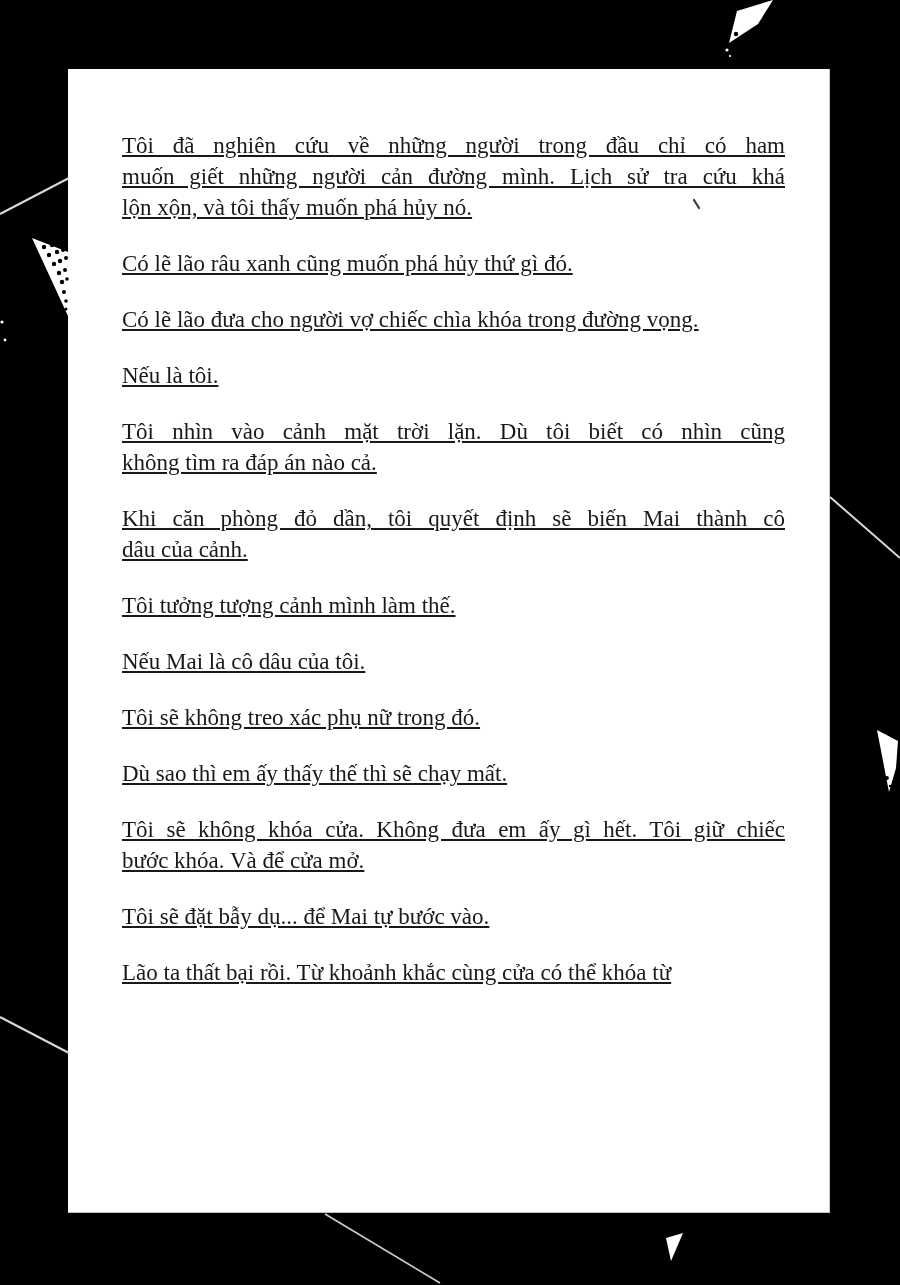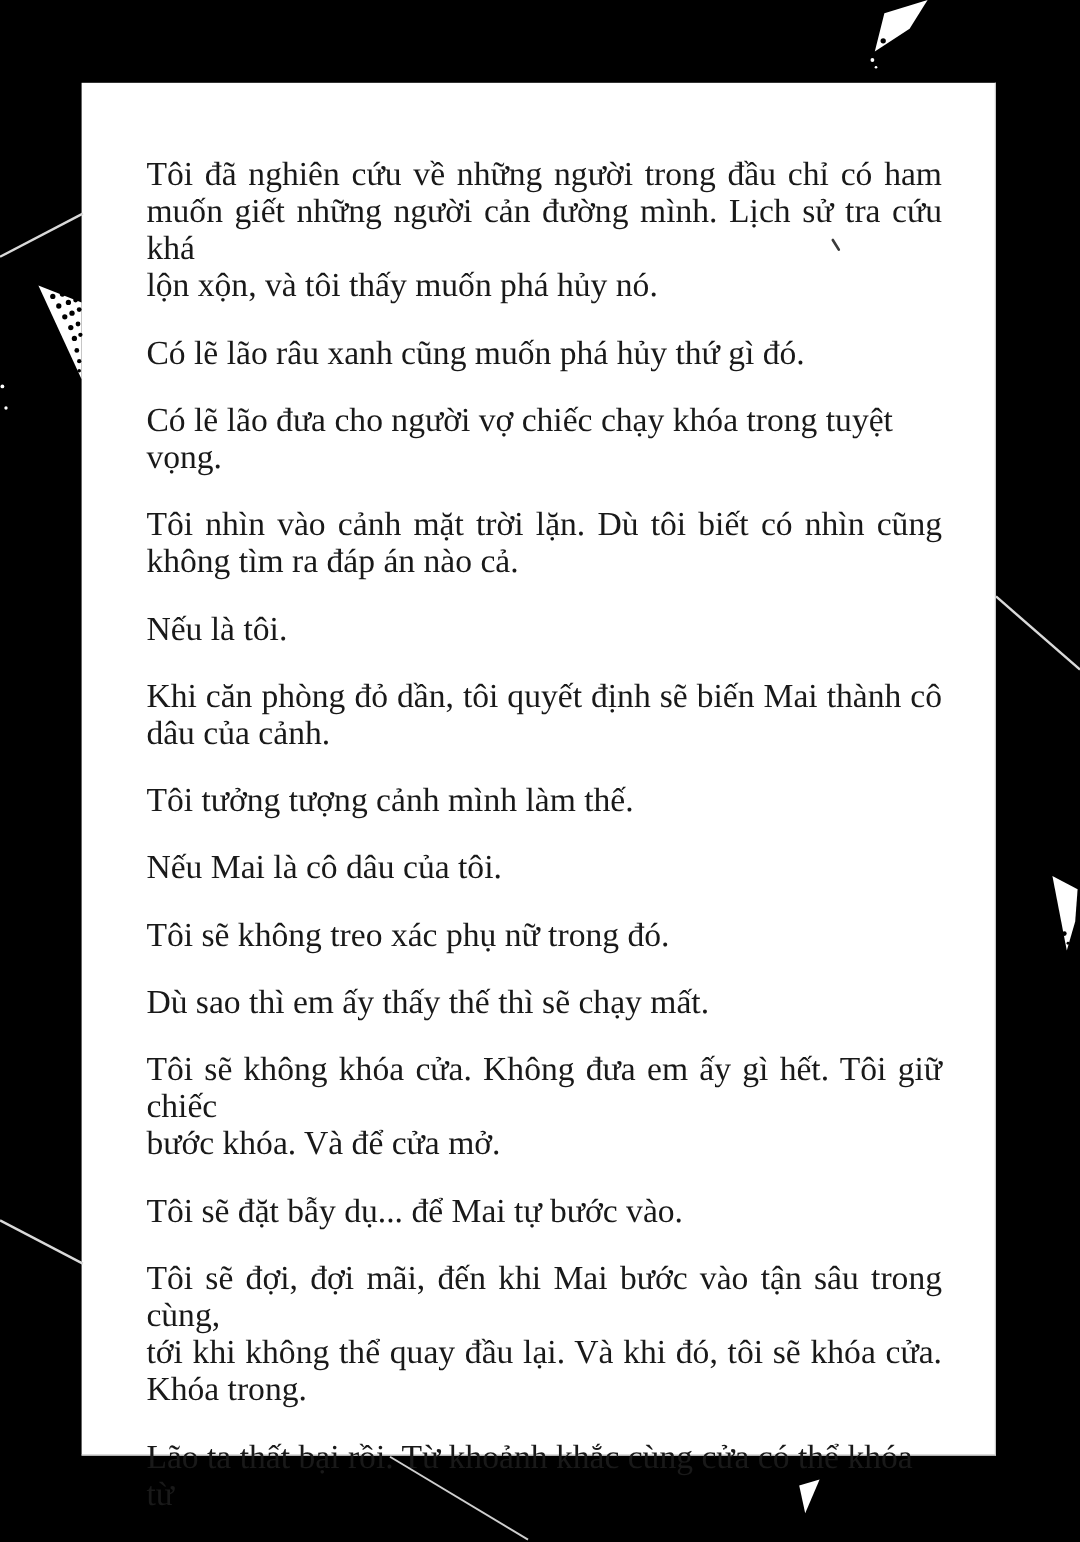--- a/index.html
+++ b/index.html
@@ -26,24 +26,25 @@
     box-sizing:border-box;
   }
   .text-col{
     position:absolute;
     left:54px;top:61px;
     width:663px;
   }
   .para{margin:0 0 25px 0;}
   .line{
     font-family:"Liberation Serif","DejaVu Serif",serif;
-    font-size:28px;
+    font-size:23px;
     line-height:31px;
     color:var(--ink);
     letter-spacing:0;
+    text-decoration:underline;
   }
   .jline{
     text-align:justify;
     text-align-last:justify;
   }
   .deco{
     position:absolute;
     left:0;top:0;
     width:900px;height:1285px;
     pointer-events:none;
@@ -59,28 +60,28 @@
     <div class="text-col">
         <div class="para">
           <div class="line jline">Tôi đã nghiên cứu về những người trong đầu chỉ có ham</div>
           <div class="line jline">muốn giết những người cản đường mình. Lịch sử tra cứu khá</div>
           <div class="line">lộn xộn, và tôi thấy muốn phá hủy nó.</div>
         </div>
         <div class="para">
           <div class="line">Có lẽ lão râu xanh cũng muốn phá hủy thứ gì đó.</div>
         </div>
         <div class="para">
-          <div class="line">Có lẽ lão đưa cho người vợ chiếc chạy khóa trong tuyệt vọng.</div>
+          <div class="line">Có lẽ lão đưa cho người vợ chiếc chìa khóa trong đường vọng.</div>
+        </div>
+        <div class="para">
+          <div class="line">Nếu là tôi.</div>
         </div>
         <div class="para">
           <div class="line jline">Tôi nhìn vào cảnh mặt trời lặn. Dù tôi biết có nhìn cũng</div>
           <div class="line">không tìm ra đáp án nào cả.</div>
-        </div>
-        <div class="para">
-          <div class="line">Nếu là tôi.</div>
         </div>
         <div class="para">
           <div class="line jline">Khi căn phòng đỏ dần, tôi quyết định sẽ biến Mai thành cô</div>
           <div class="line">dâu của cảnh.</div>
         </div>
         <div class="para">
           <div class="line">Tôi tưởng tượng cảnh mình làm thế.</div>
         </div>
         <div class="para">
           <div class="line">Nếu Mai là cô dâu của tôi.</div>
@@ -90,25 +91,20 @@
         </div>
         <div class="para">
           <div class="line">Dù sao thì em ấy thấy thế thì sẽ chạy mất.</div>
         </div>
         <div class="para">
           <div class="line jline">Tôi sẽ không khóa cửa. Không đưa em ấy gì hết. Tôi giữ chiếc</div>
           <div class="line">bước khóa. Và để cửa mở.</div>
         </div>
         <div class="para">
           <div class="line">Tôi sẽ đặt bẫy dụ... để Mai tự bước vào.</div>
-        </div>
-        <div class="para">
-          <div class="line jline">Tôi sẽ đợi, đợi mãi, đến khi Mai bước vào tận sâu trong cùng,</div>
-          <div class="line jline">tới khi không thể quay đầu lại. Và khi đó, tôi sẽ khóa cửa.</div>
-          <div class="line">Khóa trong.</div>
         </div>
         <div class="para">
           <div class="line">Lão ta thất bại rồi. Từ khoảnh khắc cùng cửa có thể khóa từ</div>
         </div>
       </div>
   </div>
 
   <svg class="deco" viewBox="0 0 900 1285" xmlns="http://www.w3.org/2000/svg">
 
     <g>

